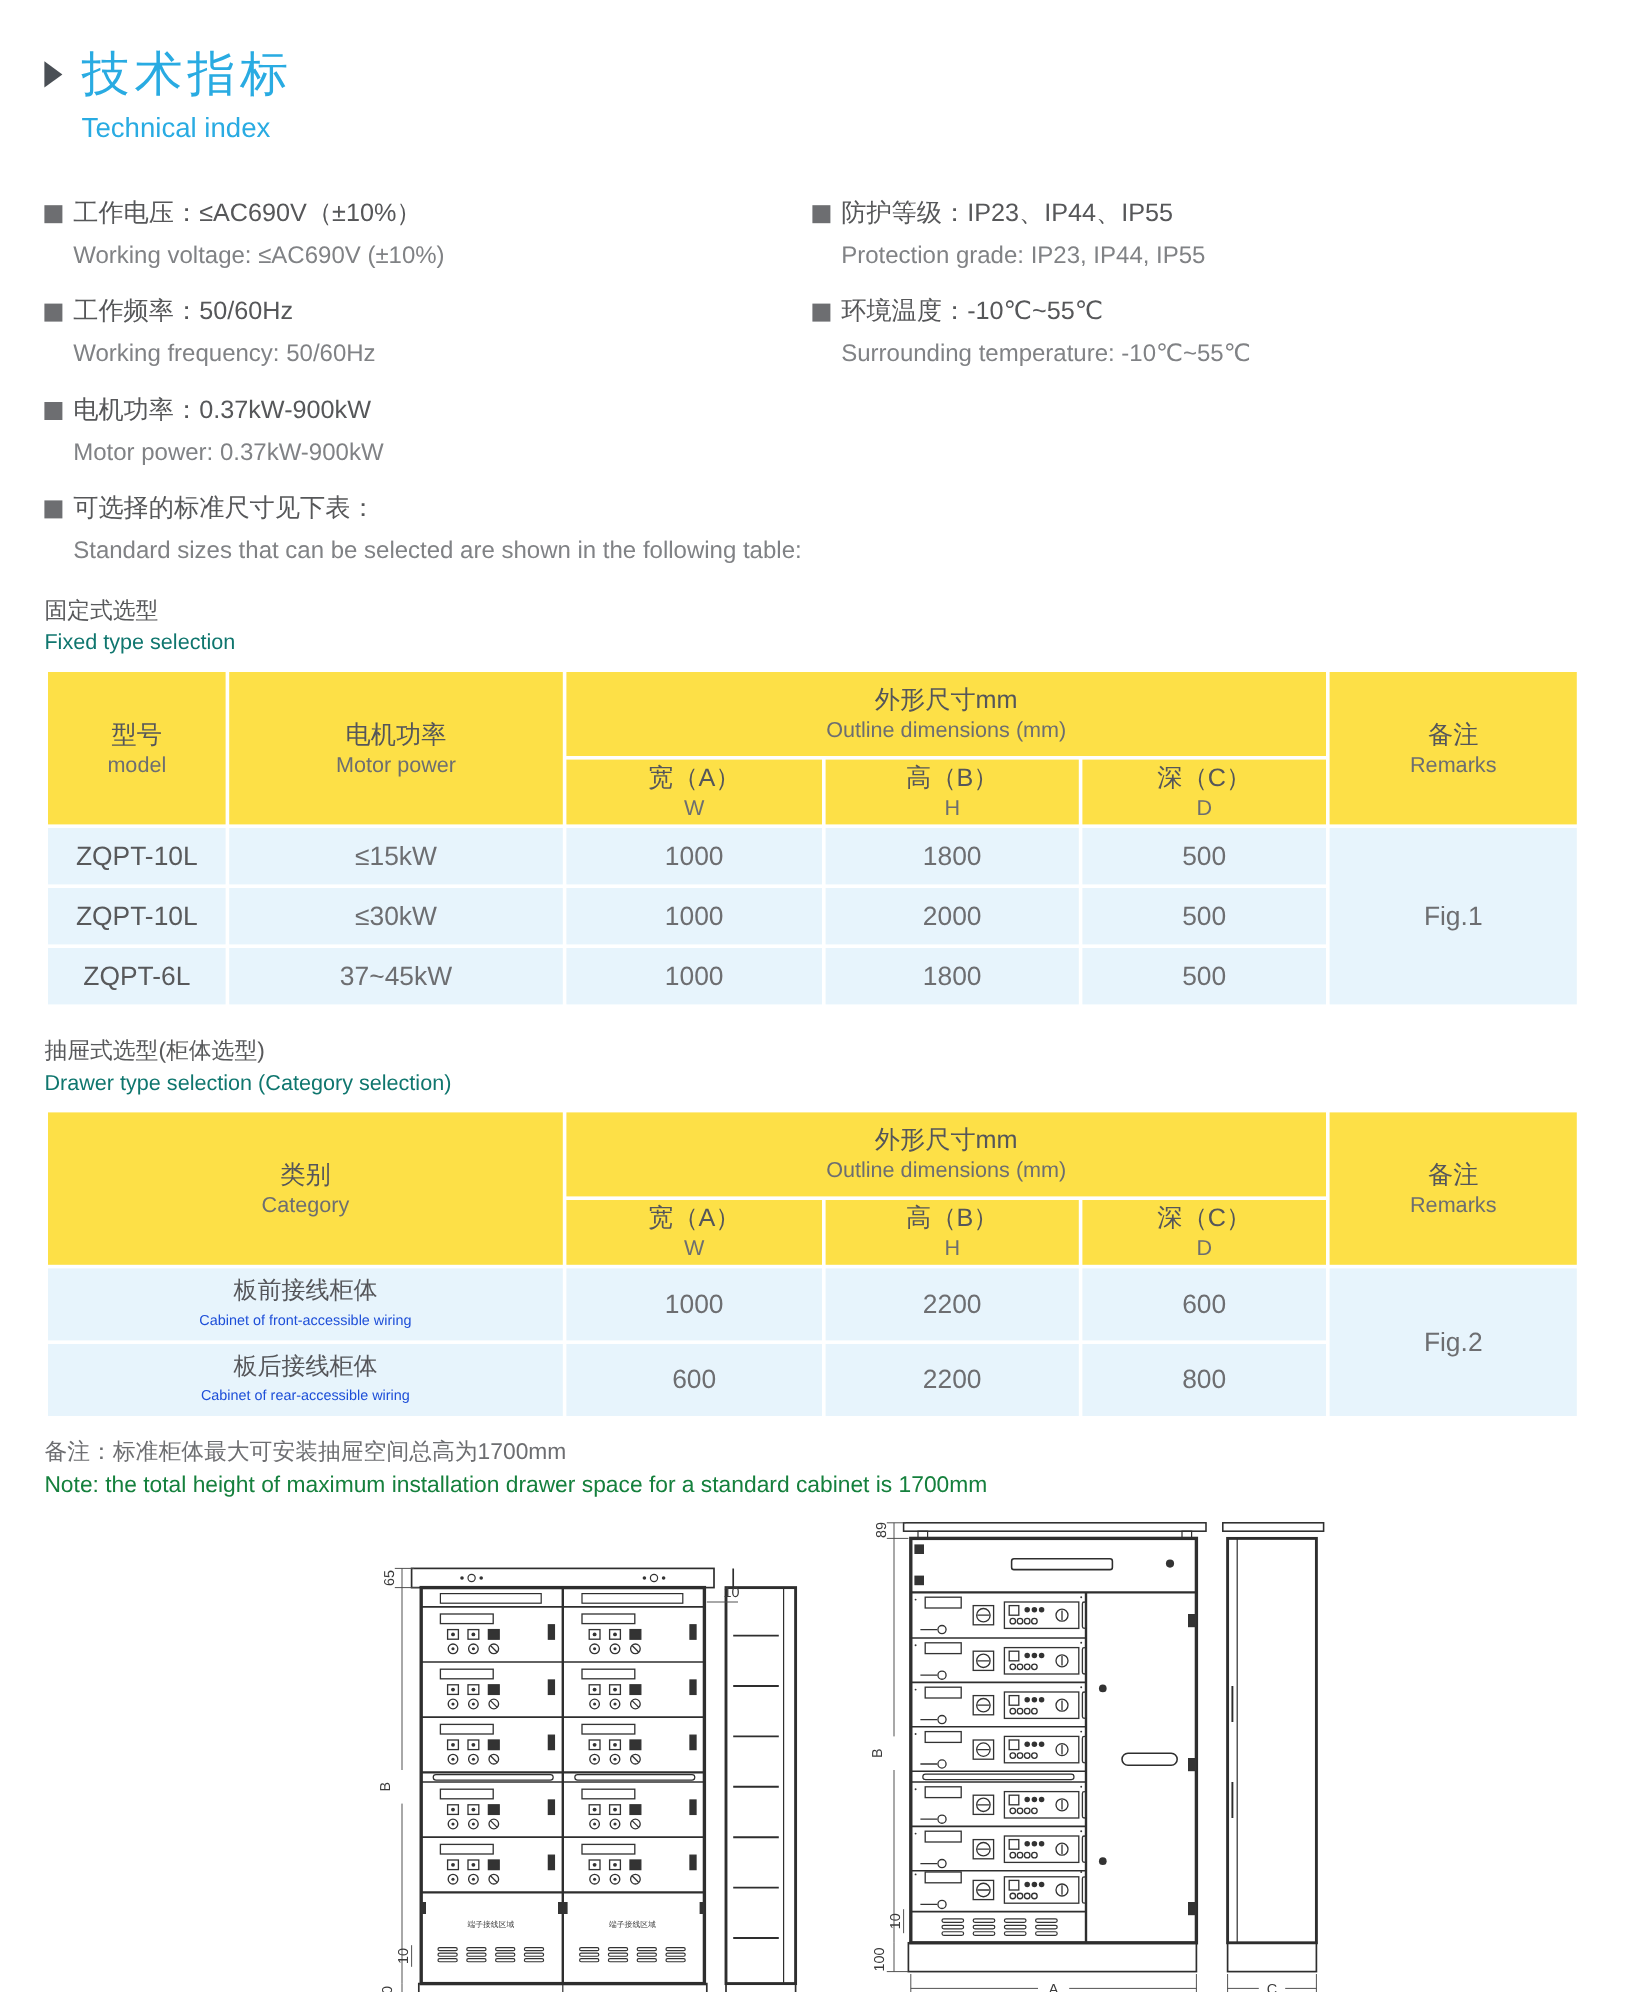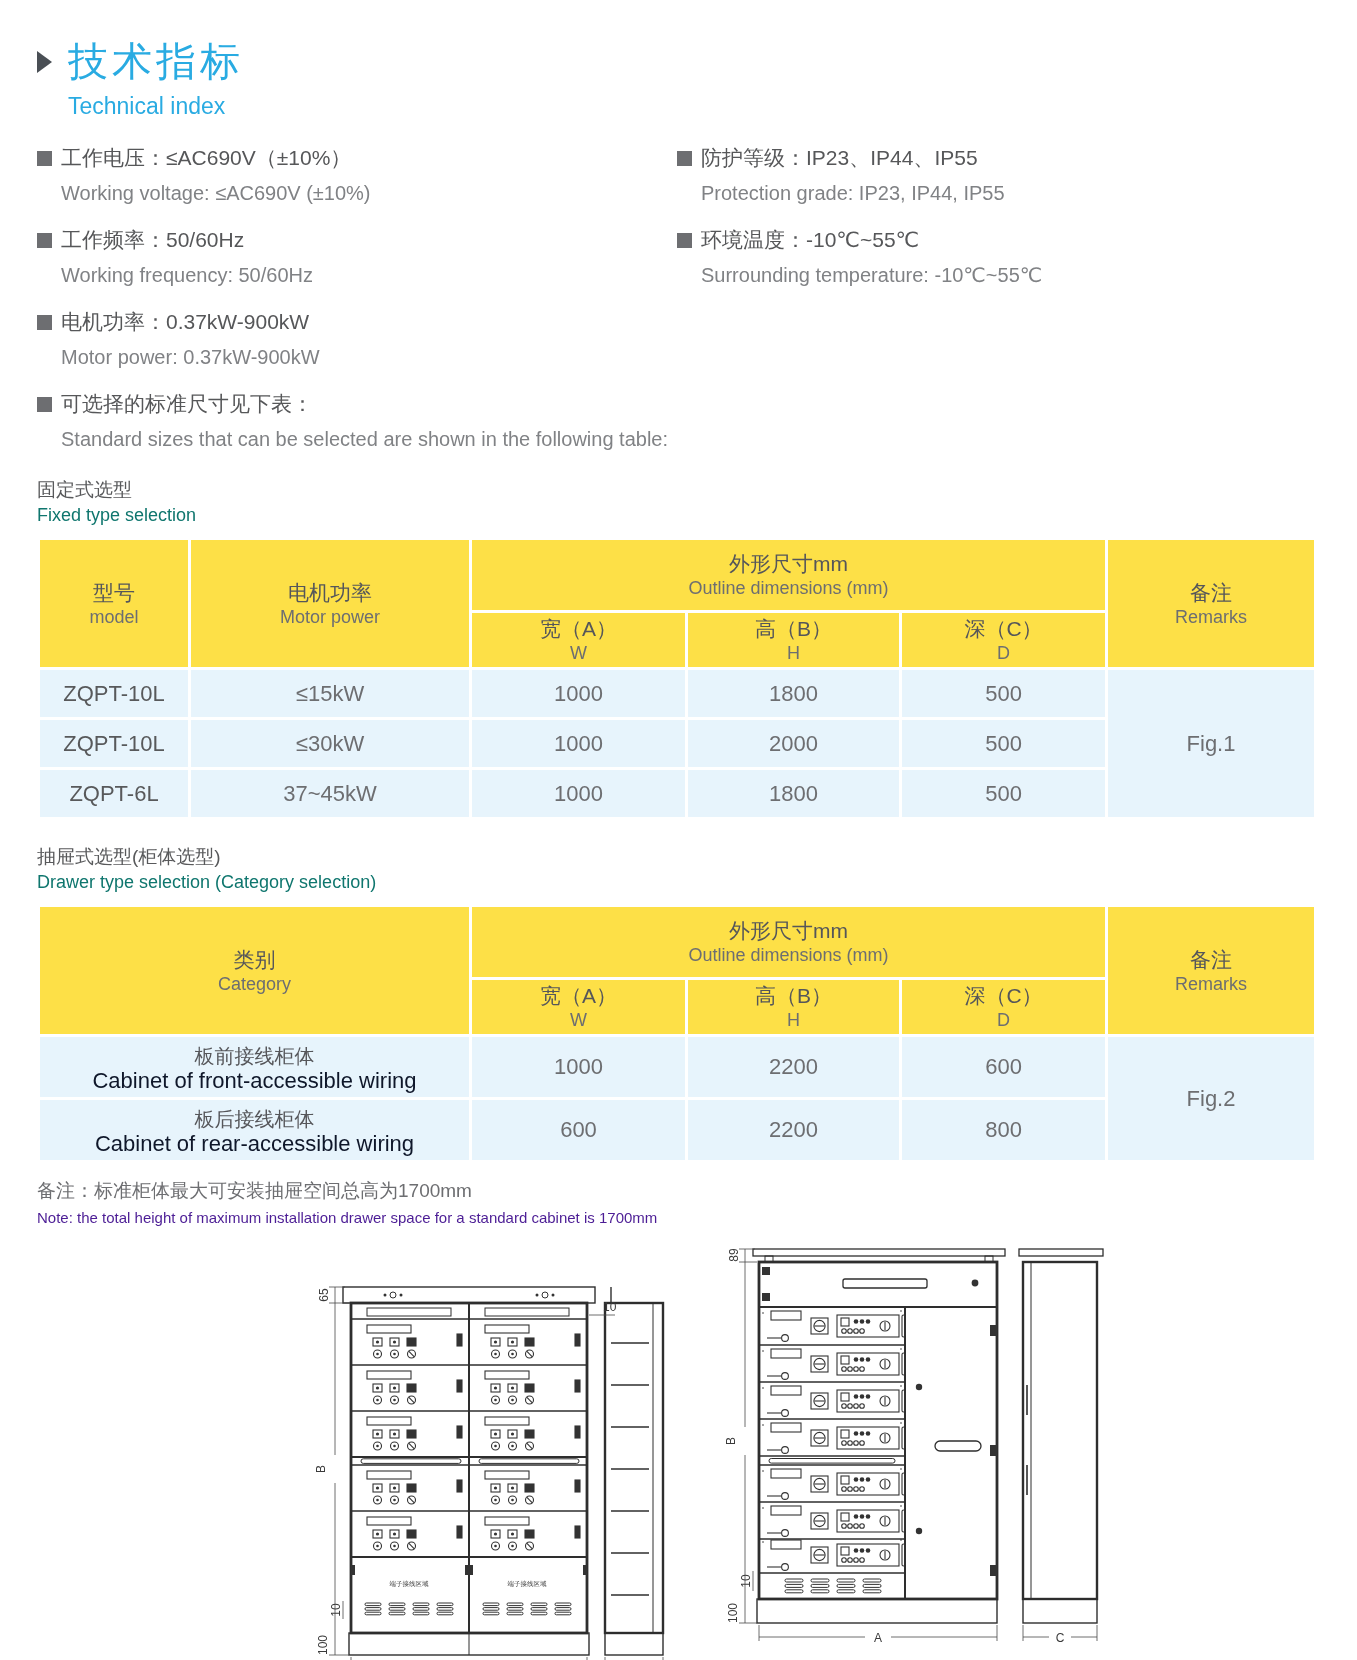--- a/index.html
+++ b/index.html
@@ -10,21 +10,21 @@
   }
   .content{padding:34px 37px 0 37px;}
 
   
   .title-row{display:flex;align-items:center;gap:16px;}
   .tri{width:0;height:0;border-left:15px solid #4a4f55;border-top:11px solid transparent;border-bottom:11px solid transparent;}
   .page-title{margin:0;font-size:40px;font-weight:500;color:#29abe2;letter-spacing:4px;}
   .page-subtitle{margin:4px 0 0 31px;font-size:23px;color:#29abe2;font-weight:400;}
 
   
-  .specs{display:flex;margin-top:22px;}
+  .specs{display:flex;margin-top:42px;}
   .spec-col-left{width:640px;flex:none;}
   .spec-col-right{flex:1;}
   .spec-item{margin-bottom:17px;}
   .cn-line{font-size:21px;color:#565759;display:flex;align-items:center;line-height:32px;}
   .bullet{width:15px;height:15px;background:#6d6e71;display:inline-block;margin-right:9px;flex:none;}
   .en-line{font-size:20px;color:#808285;margin:5px 0 0 24px;line-height:28px;}
   .spec-intro{margin-top:0;}
 
   
   .sec-label{margin-top:24px;}
@@ -39,26 +39,26 @@
   .hcn{font-size:21px;color:#55565a;line-height:27px;}
   .hen{font-size:18px;color:#6d6e71;line-height:23px;}
   tr.h1row th{height:66px;}
   tr.h2row th{height:50px;}
   table.spec tbody tr.r1 td{height:43px;}
   table.spec tbody tr.r2 td{height:56px;margin-left:24px;}
   td.num{font-size:22px;color:#6d6e71;}
   td.model{font-size:22px;color:#58595b;}
   td.remark{font-size:22px;color:#6d6e71;}
   .catcn{font-size:20px;color:#55565a;line-height:26px;}
-  .caten{font-size:22px;color:#0f172a;line-height:23px;}
+  .caten{font-size:12px;color:#1d4ed8;line-height:23px;}
 
   
   .note{margin-top:14px;}
   .note .cn{font-size:19px;color:#6d6e71;line-height:27px;}
-  .note .en{font-size:15px;color:#4c1d95;line-height:27px;}
+  .note .en{font-size:19px;color:#15803d;line-height:27px;}
 
   
   .figures{display:flex;justify-content:center;align-items:flex-start;gap:48px;margin:4px 0 0 60px;}
   figure{margin:0;text-align:center;}
   figure.fig1{margin-top:34px;}
   svg{display:block;}
   .dline{stroke:#4a4a4a;stroke-width:0.8;}
   .dimtxt{font-size:12px;fill:#3a3a3a;}
   .tinytxt{font-size:6.5px;fill:#3a3a3a;}
 </style>

